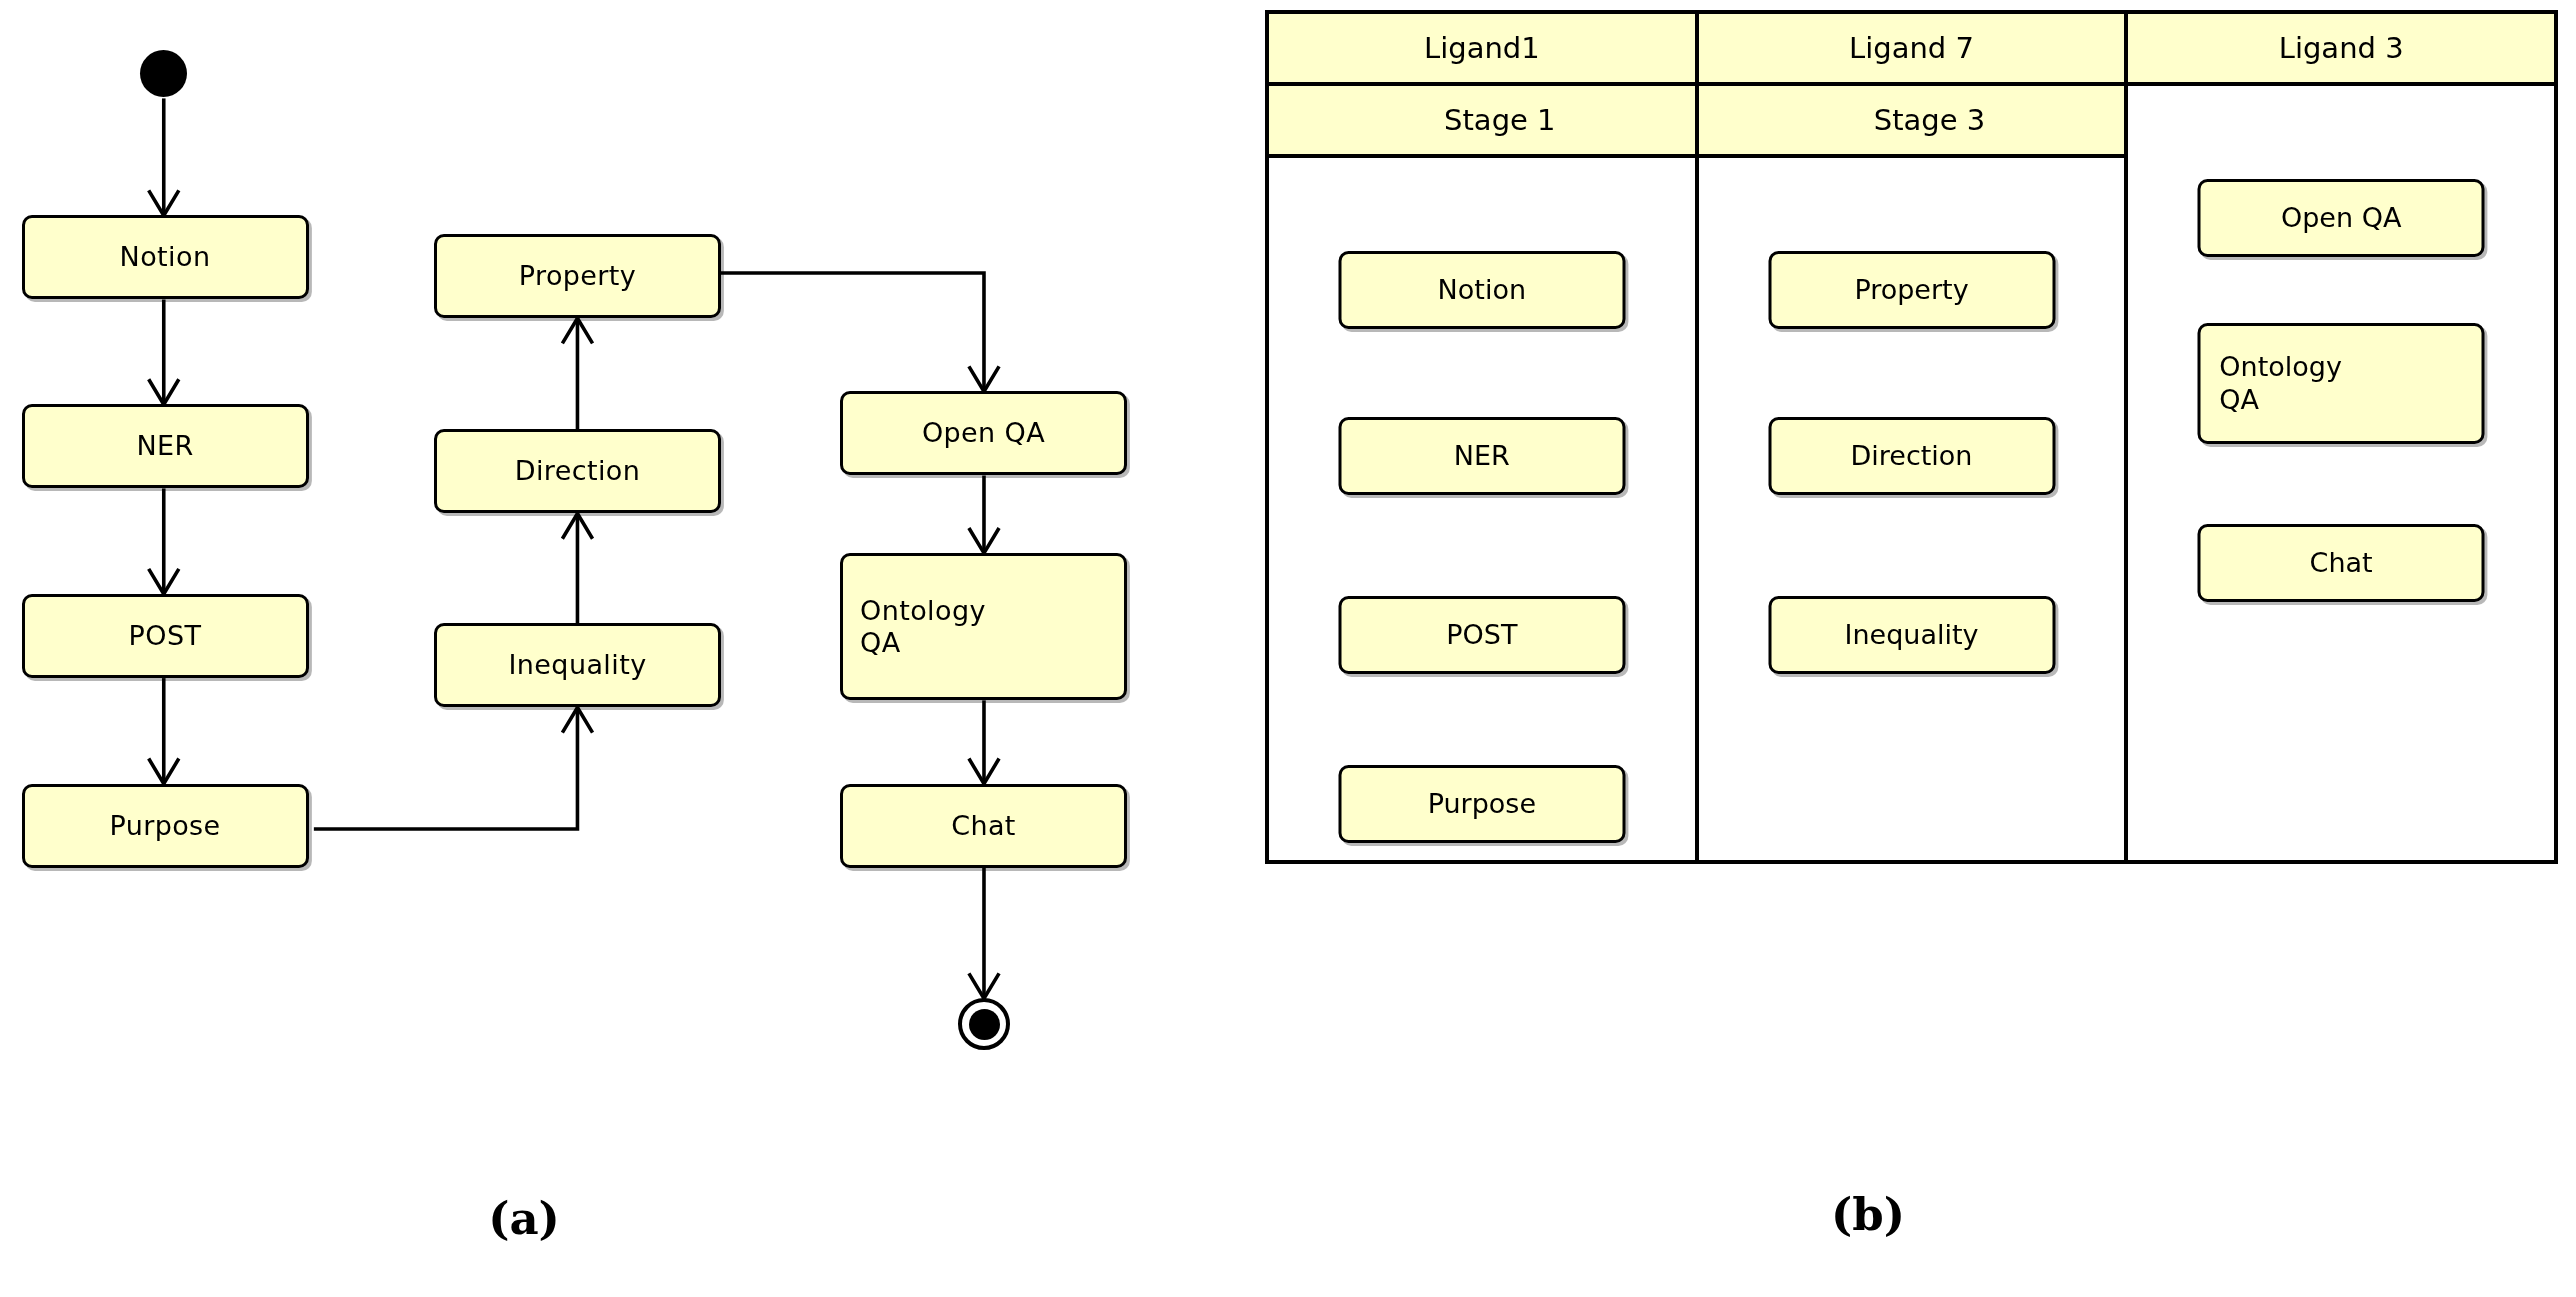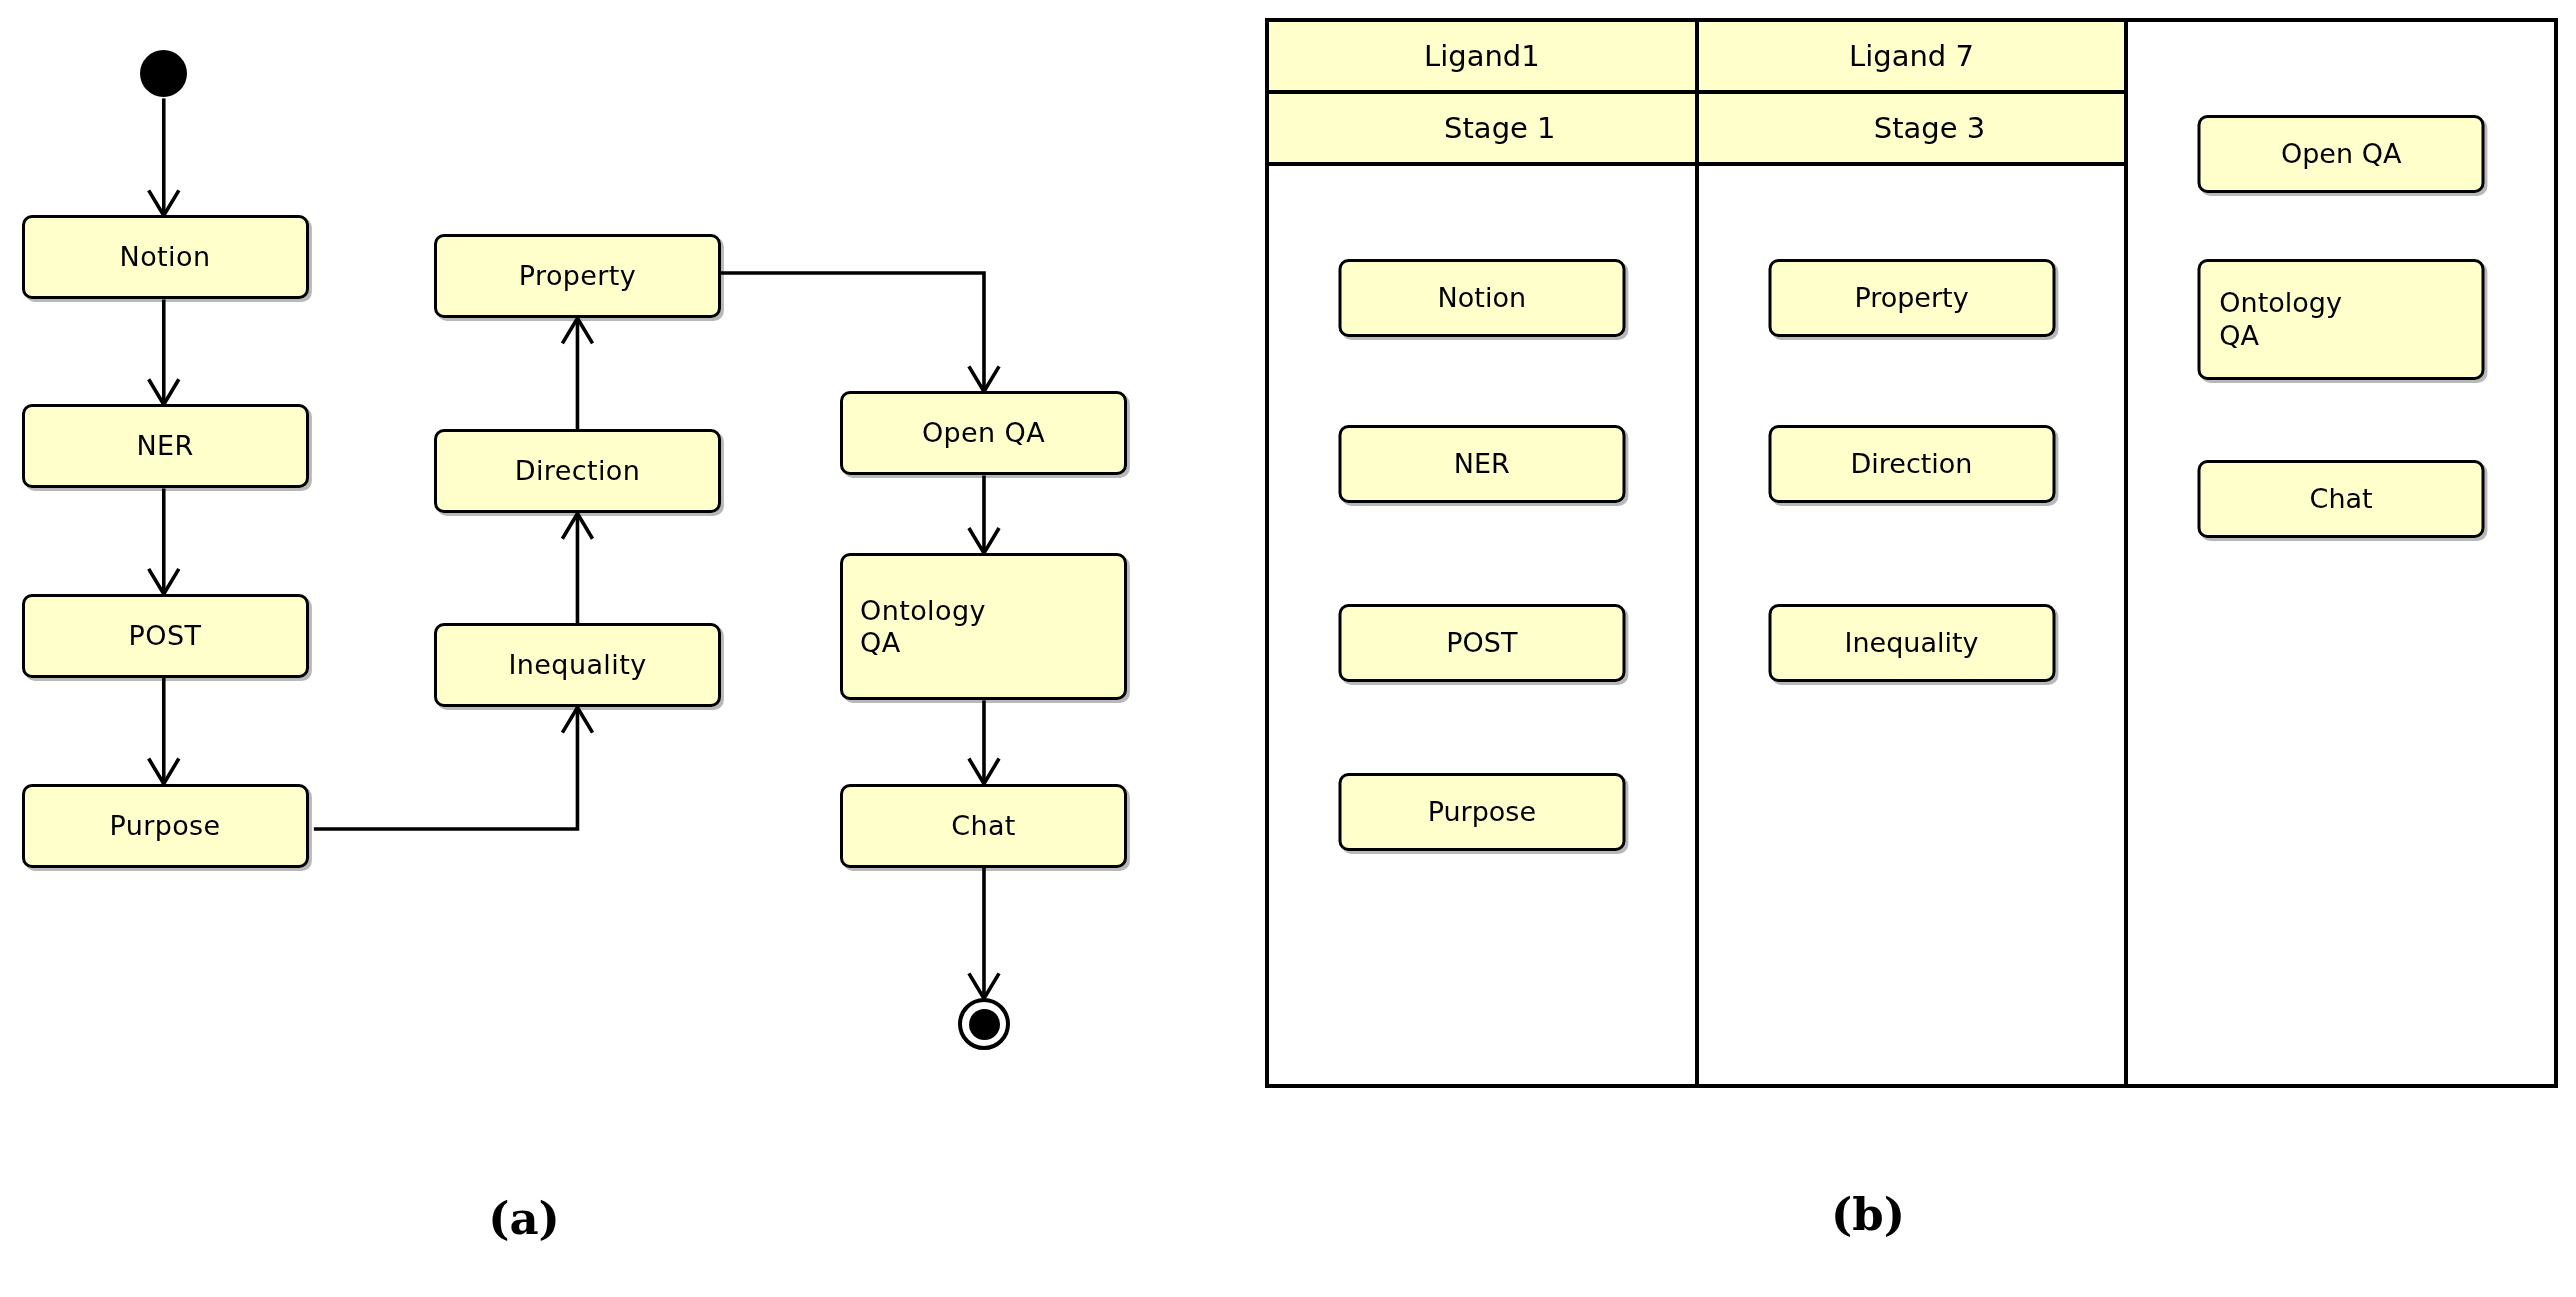--- a/index.html
+++ b/index.html
@@ -92,26 +92,25 @@
     left: 1265px;
     top: 10px;
     width: 1293px;
     height: 1077px;
   }
   .lane-table {
     position: absolute;
     left: 0;
     top: 0;
     width: 1293px;
-    height: 1070px;
+    height: 854px;
     box-sizing: border-box;
     border: 4.3px solid #000000;
     display: flex;
     background: #ffffff;
-    margin-top: 8px;
   }
   .lane {
     flex: 1 1 0;
     box-sizing: border-box;
     border-right: 4.3px solid #000000;
     display: flex;
     flex-direction: column;
     min-width: 0;
   }
   .lane:last-child { border-right: none; }
@@ -250,20 +249,21 @@
       <div class="lane-head">Ligand 7</div>
       <div class="lane-head second">Stage 3</div>
       <div class="lane-body">
         <div class="lane-node" style="top:93px; height:78px;">Property</div>
         <div class="lane-node" style="top:259px; height:78px;">Direction</div>
         <div class="lane-node" style="top:438px; height:78px;">Inequality</div>
       </div>
     </div>
 
     <div class="lane">
+      <div class="lane-head">Ligand 3</div>
       <div class="lane-body">
         <div class="lane-node" style="top:93px; height:78px;">Open QA</div>
         <div class="lane-node align-left" style="top:237px; height:121px;">Ontology
 QA</div>
         <div class="lane-node" style="top:438px; height:78px;">Chat</div>
       </div>
     </div>
 
   </div>
 

